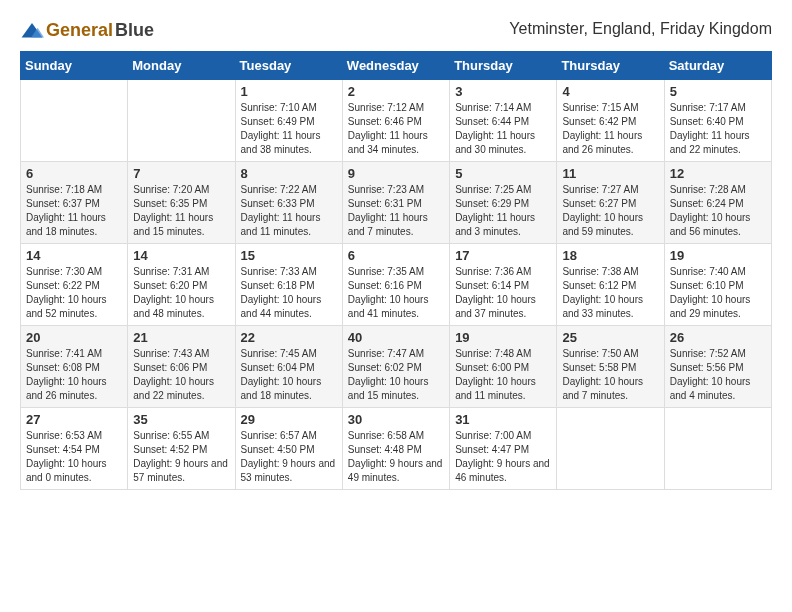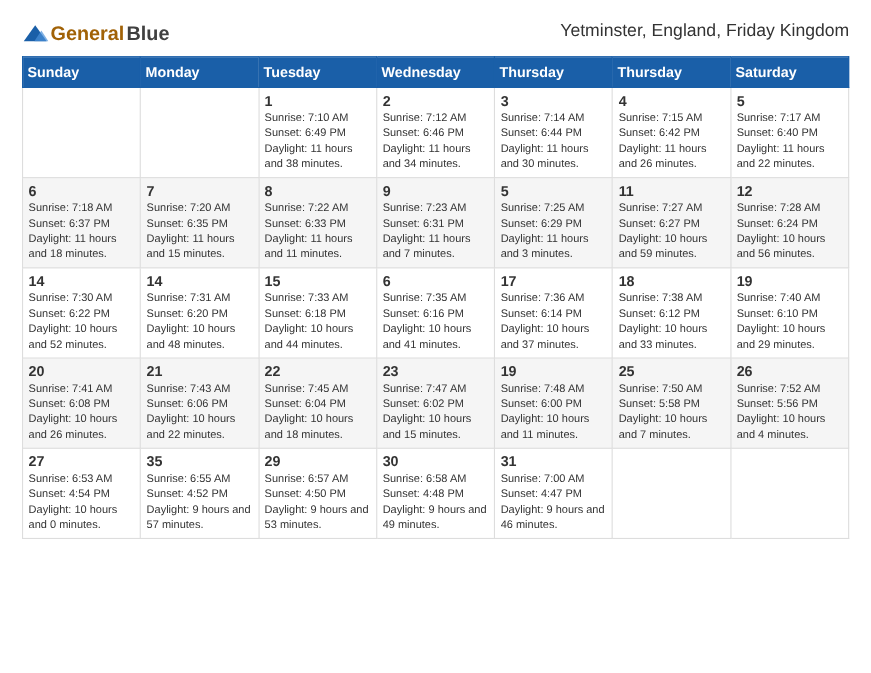--- a/index.html
+++ b/index.html
@@ -218,21 +218,21 @@
         </td>
         <td>
           <span class="day-number">21</span>
           <div class="day-info">Sunrise: 7:43 AM<br>Sunset: 6:06 PM<br>Daylight: 10 hours and 22 minutes.</div>
         </td>
         <td>
           <span class="day-number">22</span>
           <div class="day-info">Sunrise: 7:45 AM<br>Sunset: 6:04 PM<br>Daylight: 10 hours and 18 minutes.</div>
         </td>
         <td>
-          <span class="day-number">23</span>
+          <span class="day-number">40</span>
           <div class="day-info">Sunrise: 7:47 AM<br>Sunset: 6:02 PM<br>Daylight: 10 hours and 15 minutes.</div>
         </td>
         <td>
           <span class="day-number">19</span>
           <div class="day-info">Sunrise: 7:48 AM<br>Sunset: 6:00 PM<br>Daylight: 10 hours and 11 minutes.</div>
         </td>
         <td>
           <span class="day-number">25</span>
           <div class="day-info">Sunrise: 7:50 AM<br>Sunset: 5:58 PM<br>Daylight: 10 hours and 7 minutes.</div>
         </td>

